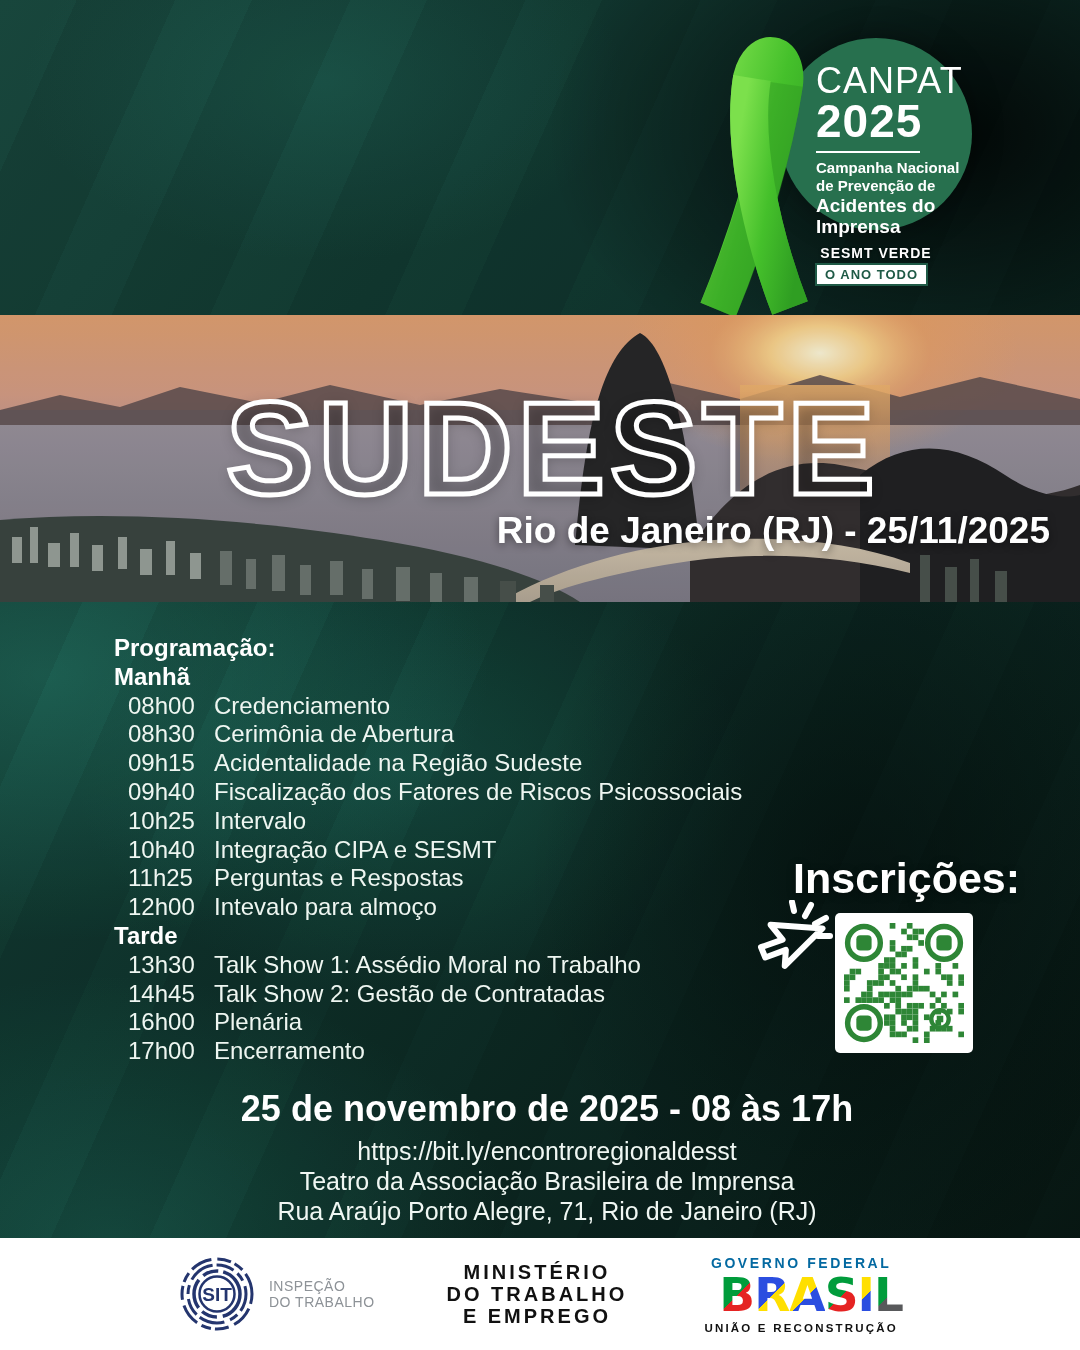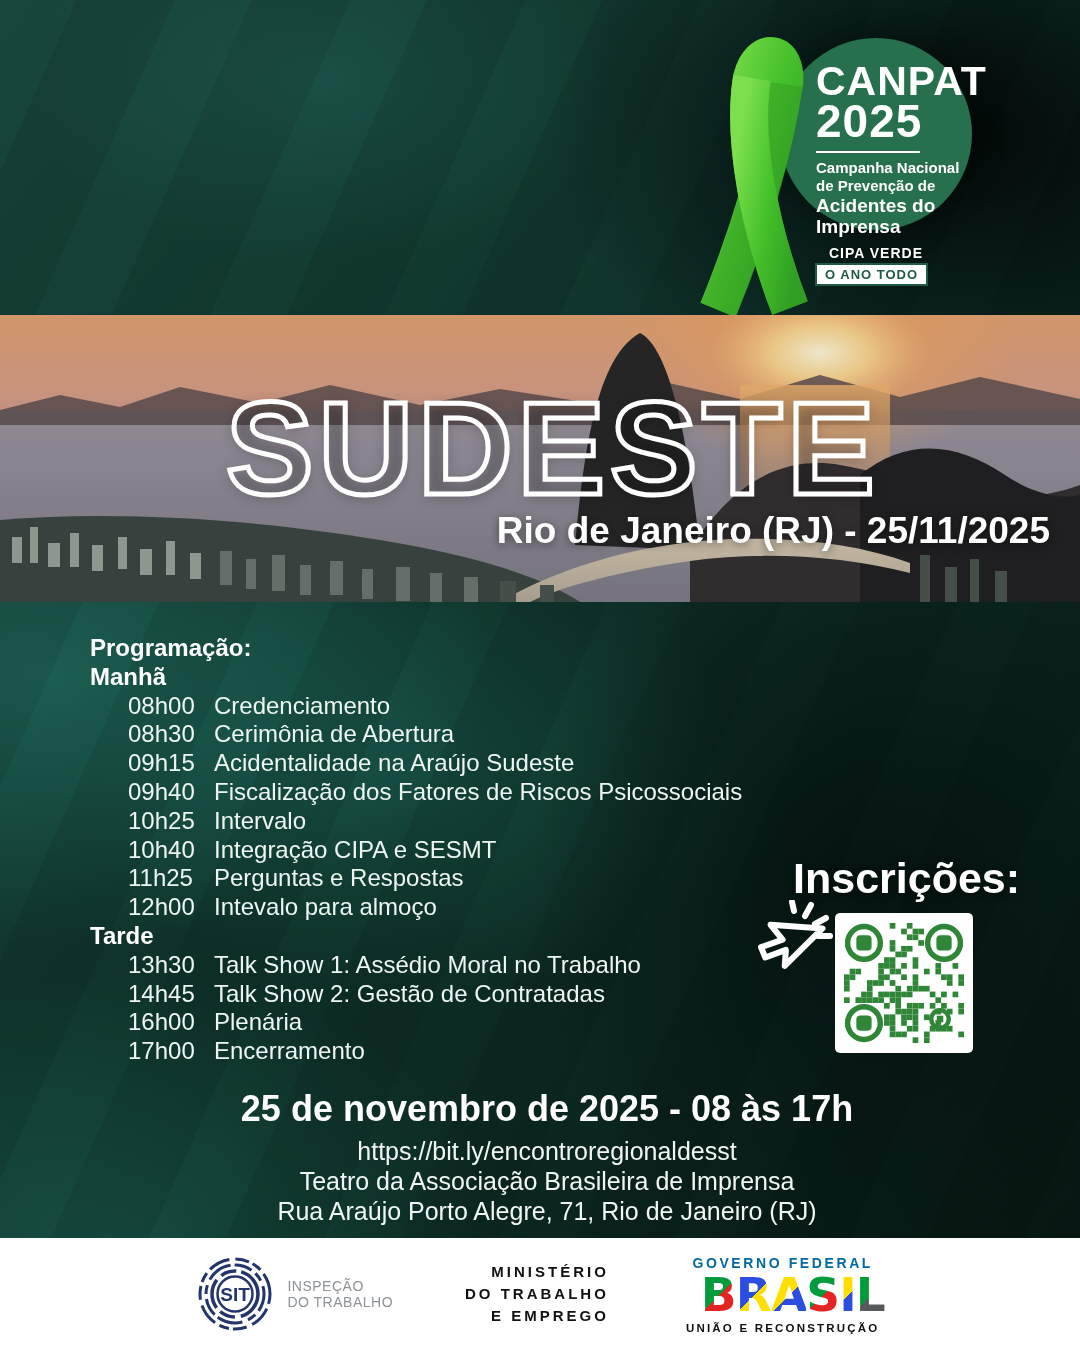--- a/index.html
+++ b/index.html
@@ -19,58 +19,58 @@
   .waves{position:absolute;inset:0;pointer-events:none;
     background:repeating-linear-gradient(114deg, rgba(255,255,255,.025) 0 70px, rgba(0,0,0,.06) 70px 160px);
     mix-blend-mode:overlay;}
   
   .event-title{position:absolute;left:104px;top:74px;font-size:52px;line-height:57px;font-weight:bold;
     letter-spacing:-.5px;text-shadow:0 2px 8px rgba(0,0,0,.35);}
   .canpat{position:absolute;left:678px;top:20px;width:390px;height:290px;}
   .canpat-circle{position:absolute;left:102px;top:18px;width:192px;height:192px;border-radius:50%;
     background:#27704e;box-shadow:0 0 30px rgba(0,0,0,.35);}
   .canpat-inner{position:absolute;left:36px;top:26px;}
-  .canpat-name{font-size:41px;font-weight:bold;letter-spacing:1px;line-height:34px;}
+  .canpat-name{font-size:36px;font-weight:normal;letter-spacing:1px;line-height:34px;}
   .canpat-year{font-size:46px;font-weight:bold;line-height:46px;letter-spacing:1px;}
   .canpat-divider{width:104px;height:2px;background:#fff;margin:7px 0 6px 0;}
   .canpat-line-sm{font-size:15px;font-weight:bold;line-height:18px;}
   .canpat-line-lg{font-size:19px;font-weight:bold;line-height:21px;}
   .abril-verde{position:absolute;left:102px;top:225px;width:192px;text-align:center;
     font-size:14px;font-weight:bold;letter-spacing:1px;text-shadow:0 1px 3px rgba(0,0,0,.6);}
   .ano-todo{position:absolute;left:137px;top:243px;background:#fff;color:#1f5a46;border:2px solid #1f5a46;
     border-radius:0;font-size:13px;font-weight:bold;letter-spacing:1px;padding:2px 8px;}
   .ribbon{position:absolute;left:0;top:0;}
   
   .hero{position:absolute;left:0;top:315px;width:1080px;height:287px;overflow:hidden;}
   .hero svg.scene{position:absolute;inset:0;}
   .region{position:absolute;left:226px;top:373px;font-size:131px;font-weight:bold;letter-spacing:5px;
     color:transparent;-webkit-text-stroke:5px #ffffff;text-shadow:0 3px 14px rgba(0,0,0,.25);}
   .loc-date{position:absolute;left:0;width:1050px;top:510px;text-align:right;font-size:37px;font-weight:bold;
     text-shadow:0 2px 8px rgba(0,0,0,.45);}
   
   .schedule{position:absolute;left:90px;top:634px;font-size:24px;line-height:28.8px;color:#eef6f1;}
-  .sched-heading,.sched-label{font-weight:bold;color:#fff;}
+  .sched-heading,.sched-label{font-weight:bold;color:#fff;margin-left:24px;}
   .sched-row{display:flex;}
   .sched-time{width:86px;flex:none;margin-left:38px;}
   
   .insc-heading{position:absolute;left:793px;top:854px;font-size:43px;font-weight:bold;
     text-shadow:0 2px 8px rgba(0,0,0,.4);}
   .cursor-icon{position:absolute;left:745px;top:900px;}
   .qr-card{position:absolute;left:835px;top:913px;width:138px;height:140px;background:#fff;border-radius:5px;
     display:flex;align-items:center;justify-content:center;}
   
   .details{position:absolute;left:0;top:1088px;width:1094px;text-align:center;}
   .det-date{font-size:36px;font-weight:bold;line-height:42px;margin-bottom:6px;}
   .det-line{font-size:25px;line-height:30px;color:#f0f7f3;}
   
   .footer{position:absolute;left:0;top:1238px;width:1080px;height:112px;background:#fff;color:#1a1a1a;
     display:flex;align-items:center;justify-content:center;gap:72px;}
   .sit-group{display:flex;align-items:center;gap:12px;}
   .sit-label{font-size:14px;line-height:16px;color:#8d9297;letter-spacing:.5px;}
-  .ministry{text-align:right;font-size:15px;font-weight:bold;letter-spacing:3px;line-height:22px;color:#111;}
+  .ministry{text-align:center;font-size:20px;font-weight:bold;letter-spacing:3px;line-height:22px;color:#111;}
   .gov-group{text-align:center;}
   .gov-top{font-size:14px;font-weight:bold;letter-spacing:2.6px;color:#0369a1;}
   .gov-bottom{font-size:11.5px;font-weight:bold;letter-spacing:2.2px;color:#111;margin-top:3px;}
   .brasil{font-size:47px;font-weight:bold;letter-spacing:-1px;line-height:48px;font-family:"DejaVu Sans",sans-serif;margin-left:20px;}
   .brasil span{background-clip:text;-webkit-background-clip:text;color:transparent;}
 </style>
 </head>
 <body>
 
 <div class="poster">
@@ -82,21 +82,21 @@
       <div class="canpat-inner">
         <div class="canpat-name">CANPAT</div>
         <div class="canpat-year">2025</div>
         <div class="canpat-divider"></div>
         <div class="canpat-line-sm">Campanha Nacional</div>
         <div class="canpat-line-sm">de Prevenção de</div>
         <div class="canpat-line-lg">Acidentes do</div>
         <div class="canpat-line-lg">Imprensa</div>
       </div>
     </div>
-    <div class="abril-verde">CIPA VERDE</div>
+    <div class="abril-verde">SESMT VERDE</div>
     <div class="ano-todo">O ANO TODO</div>
     <svg class="ribbon" width="200" height="300" viewBox="0 0 200 300">
       <defs>
         <linearGradient id="ribGrad" x1="0" y1="0" x2="1" y2="1">
           <stop offset="0" stop-color="#7ce04c"></stop>
             <stop offset=".5" stop-color="#45c02b"></stop>
             <stop offset="1" stop-color="#2f9e22"></stop>
         </linearGradient>
       </defs>
       <path d="M110 290 C 80 212, 62 120, 72 58 C 80 26, 108 30, 104 64 C 94 130, 70 210, 36 292" fill="none" stroke="url(#ribGrad)" stroke-width="38" stroke-linecap="round" opacity="0"></path>
@@ -186,21 +186,21 @@
         <div class="sched-row">
           <span class="sched-time">08h00</span>
           <span>Credenciamento</span>
         </div>
         <div class="sched-row">
           <span class="sched-time">08h30</span>
           <span>Cerimônia de Abertura</span>
         </div>
         <div class="sched-row">
           <span class="sched-time">09h15</span>
-          <span>Acidentalidade na Araújo Sudeste</span>
+          <span>Acidentalidade na Região Sudeste</span>
         </div>
         <div class="sched-row">
           <span class="sched-time">09h40</span>
           <span>Fiscalização dos Fatores de Riscos Psicossociais</span>
         </div>
         <div class="sched-row">
           <span class="sched-time">10h25</span>
           <span>Intervalo</span>
         </div>
         <div class="sched-row">

